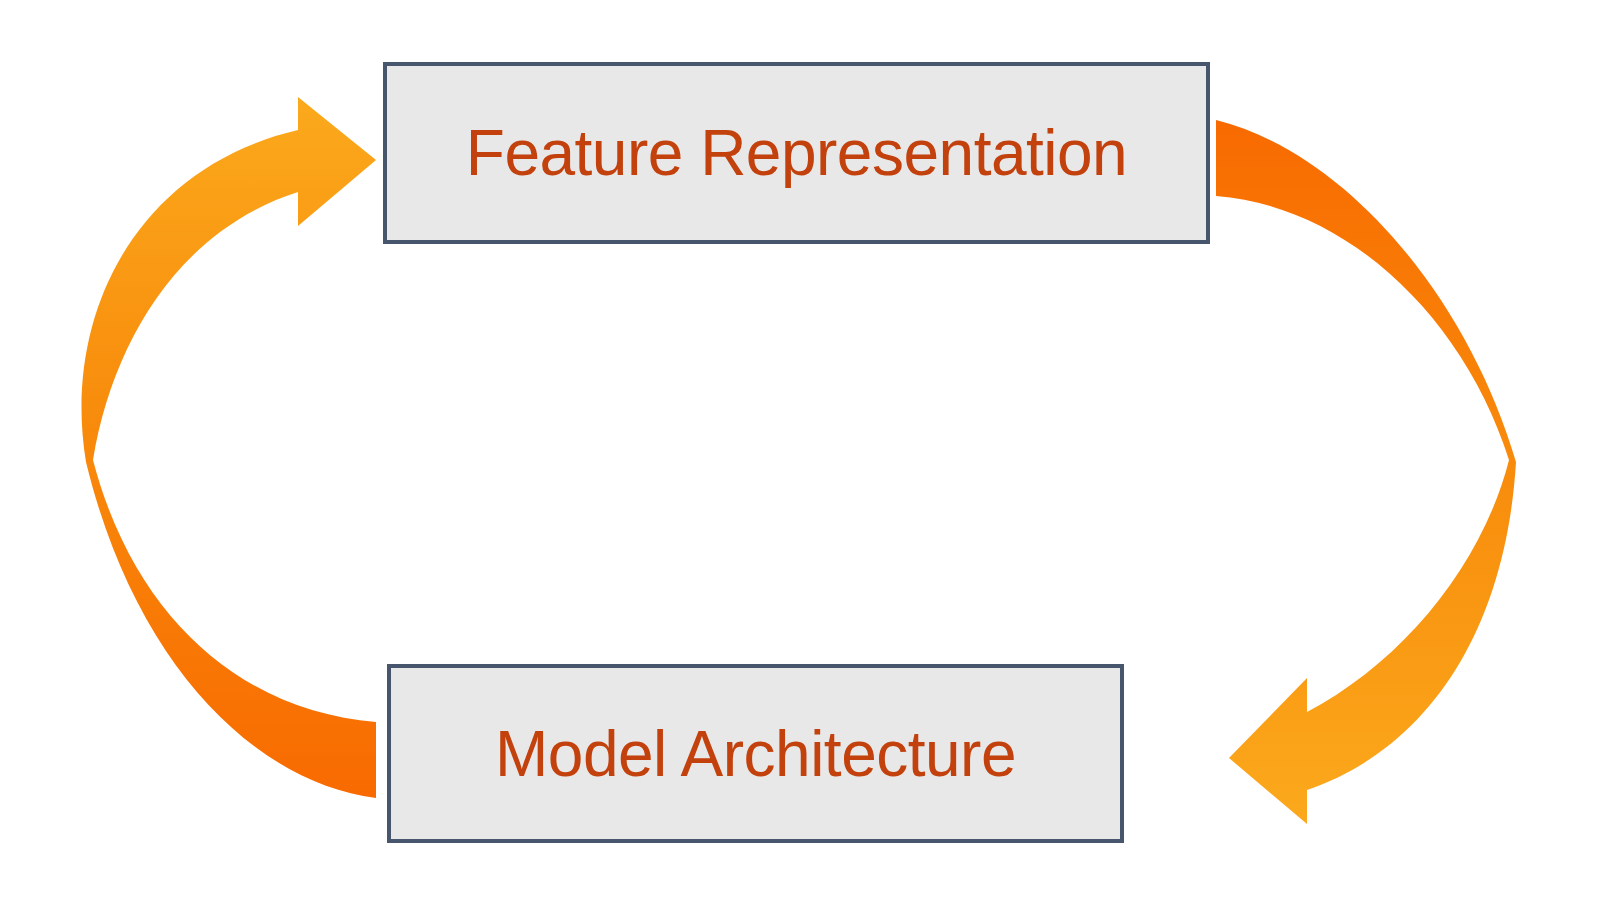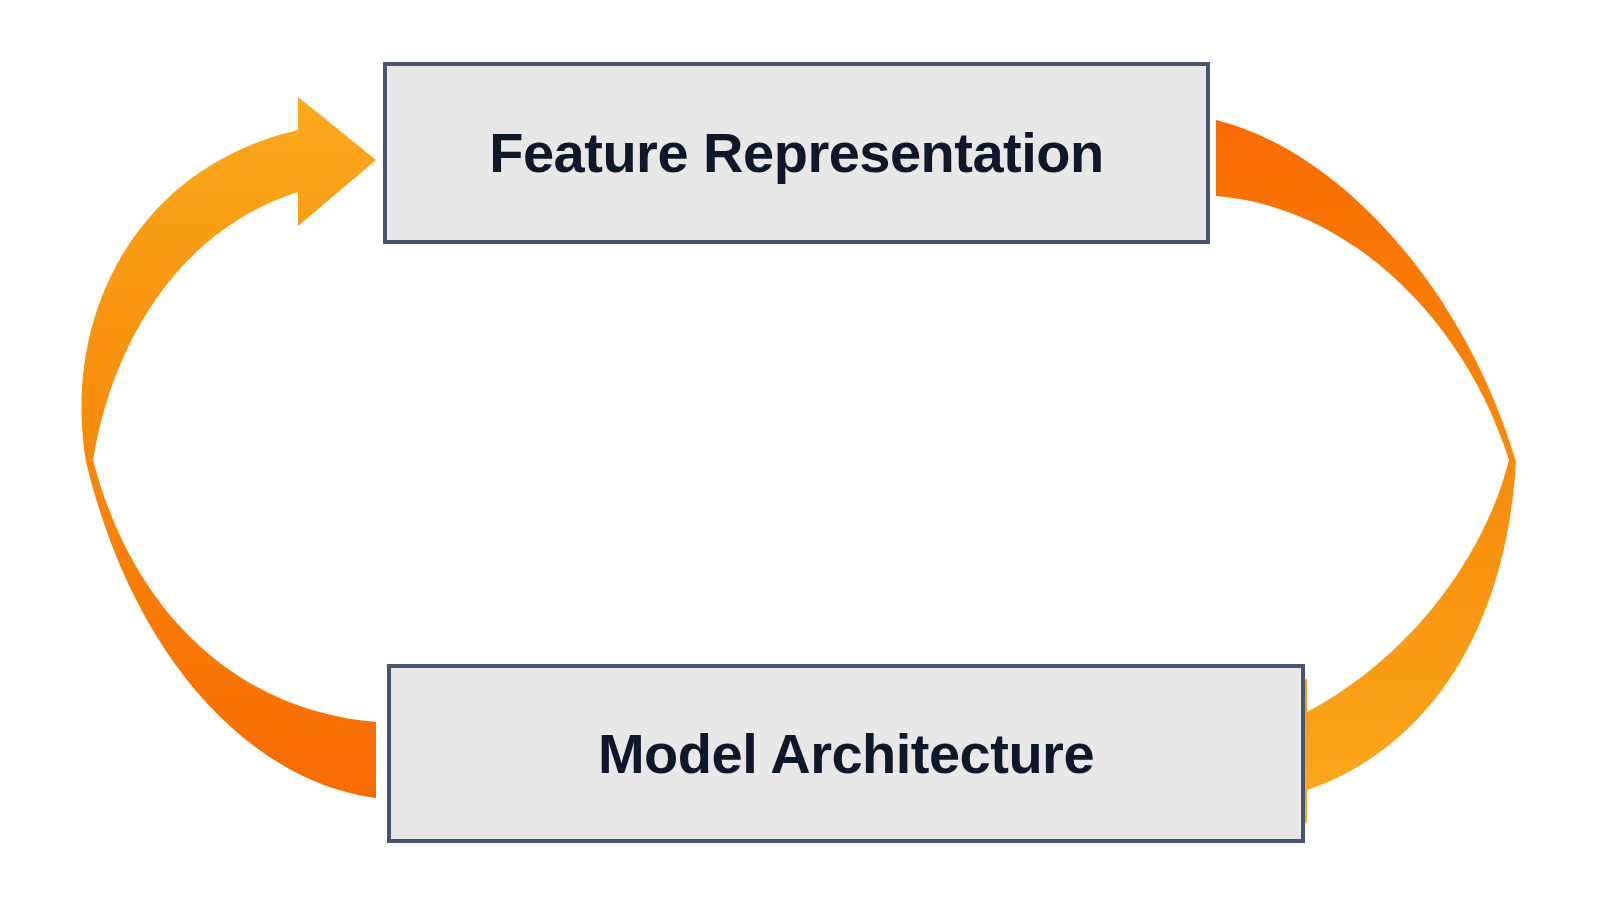--- a/index.html
+++ b/index.html
@@ -27,37 +27,37 @@
     position: absolute;
     box-sizing: border-box;
     background: #e8e8e8;
     border: 4px solid #47566d;
     display: flex;
     align-items: center;
     justify-content: center;
     text-align: center;
   }
   .node-box .node-label {
-    font-weight: bold;
-    font-size: 56px;
+    font-weight: normal;
+    font-size: 64px;
     letter-spacing: -0.5px;
-    color: #0f172a;
+    color: #c2410c;
     line-height: 1;
     white-space: nowrap;
   }
   .node-top {
     left: 383px;
     top: 62px;
     width: 827px;
     height: 182px;
   }
   .node-bottom {
     left: 387px;
     top: 664px;
-    width: 918px;
+    width: 737px;
     height: 179px;
   }
 </style>
 </head>
 <body>
 
 <div class="canvas">
 
   <svg class="arrows-svg" viewBox="0 0 1600 908" aria-hidden="true">
     <defs>

